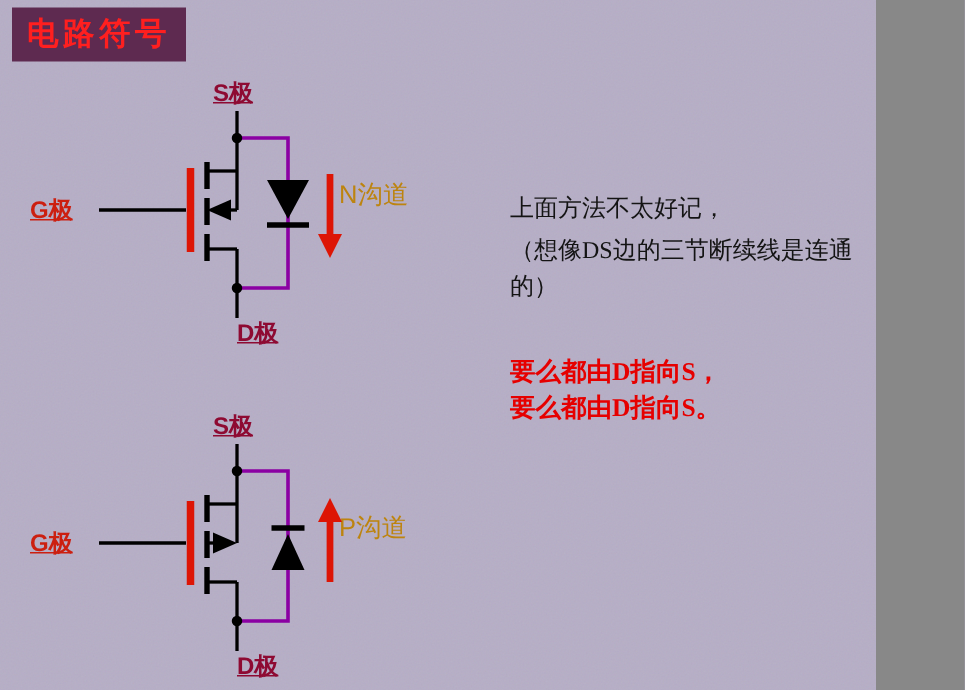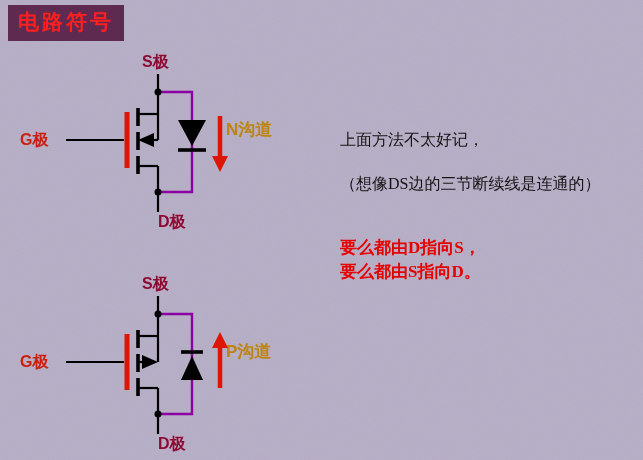--- a/index.html
+++ b/index.html
@@ -1,65 +1,66 @@
 <!DOCTYPE html>
 <html style="--background: #b6aec6; --title-bg: #5e2a50; --title-text: #ff1f1f; --terminal-label: #8e0a32; --gate-label: #cc1f10; --channel-label: #bd840f; --gate-red: #dd1505; --wire-purple: #8b00a3; --diode-black: #000000; --text-black: #141414; --rule-red: #e60000;"><head>
 <meta charset="utf-8">
 <style>
   * { margin:0; padding:0; box-sizing:border-box; }
   html,body { background:#888; }
   .page {
-    position:relative; width:643px; height:460px; overflow:hidden;
+    position:relative; width:584px; height:460px; overflow:hidden;
     background: var(--background, #b6aec6);
     font-family:"Liberation Serif", serif;
   }
   .noise { position:absolute; left:0; top:0; opacity:.07; pointer-events:none; }
   .title {
     position:absolute; left:8px; top:5px;
     background: var(--title-bg, #5e2a50);
     color: var(--title-text, #ff1f1f);
     font-size:21px; font-weight:bold; letter-spacing:3px;
     padding:3px 10px 5px 10px;
     font-family:"Liberation Sans", sans-serif;
   }
   .mosfet { position:absolute; left:0; width:320px; height:205px; }
   .group-n { top:50px; }
   .group-p { top:272px; }
   .term {
     position:absolute; font-weight:bold; font-size:16px;
     color: var(--terminal-label, #8e0a32);
     font-family:"Liberation Sans", sans-serif;
+    text-decoration:underline;
   }
   .term.s { left:142px; top:2px; }
   .term.g { left:20px; top:80px; color: var(--gate-label, #cc1f10); }
   .term.d { left:158px; top:162px; }
   .chan-label {
     position:absolute; left:226px; top:68px;
-    font-size:17px; font-weight:bold;
+    font-size:17px; font-weight:normal;
     color: var(--channel-label, #bd840f);
     font-family:"Liberation Sans", sans-serif;
   }
   .sym { position:absolute; left:30px; top:24px; width:260px; height:140px; }
   .wire { stroke:#000; stroke-width:2.2; fill:none; }
   .gate-bar { stroke: var(--gate-red, #dd1505); stroke-width:5; }
   .channel line { stroke:#000; stroke-width:3.6; }
   .purple-wire { stroke: var(--wire-purple, #8b00a3); stroke-width:2.4; fill:none; }
   .diode-tri { fill: var(--diode-black, #000); }
   .diode-bar { stroke: var(--diode-black, #000); stroke-width:3.6; }
   .junction { fill:#000; }
   .body-arrow { fill:#000; }
   .red-arrow-line { stroke: var(--gate-red, #dd1505); stroke-width:4.5; }
   .red-arrow-head { fill: var(--gate-red, #dd1505); }
   .textblock {
     position:absolute; left:340px;
     color: var(--text-black, #141414);
     font-size:16px; line-height:24px;
   }
   .memo { top:84px;margin-top:44px; }
-  .hint { top:172px; }
+  .hint { top:156px; }
   .rule { top:236px; line-height:23px; }
   .rule .red {
     color: var(--rule-red, #e60000);
     font-weight:bold; font-size:17px; line-height:24px;
   }
 </style>
 </head>
 <body>
 
 <div class="page">
@@ -142,16 +143,16 @@
   </div>
 
   <div class="textblock memo">
     <div>上面方法不太好记，</div>
   </div>
 
   <div class="textblock hint">（想像DS边的三节断续线是连通的）</div>
 
   <div class="textblock rule">
     <div class="red">要么都由D指向S，</div>
-    <div class="red">要么都由S指向D。</div>
+    <div class="red">要么都由D指向S。</div>
   </div>
 
 </div>
 
 </body></html>

